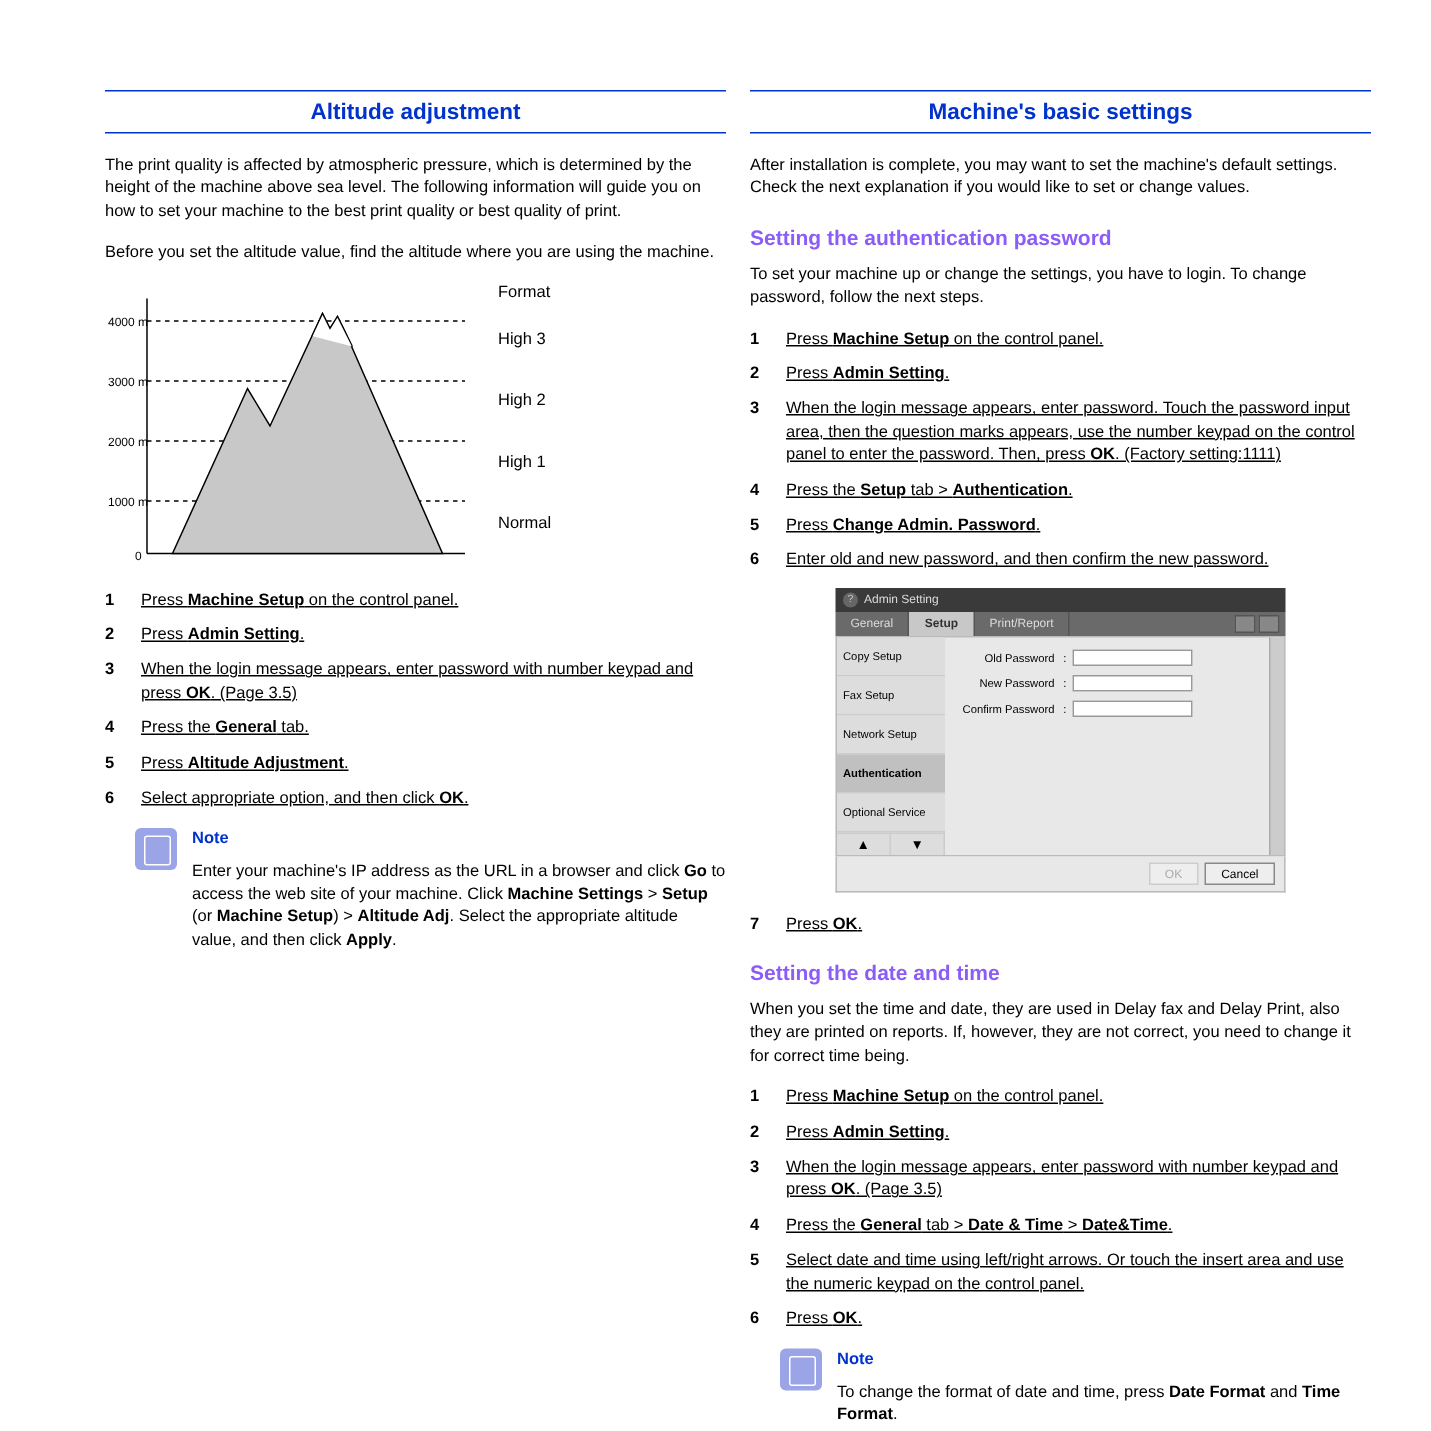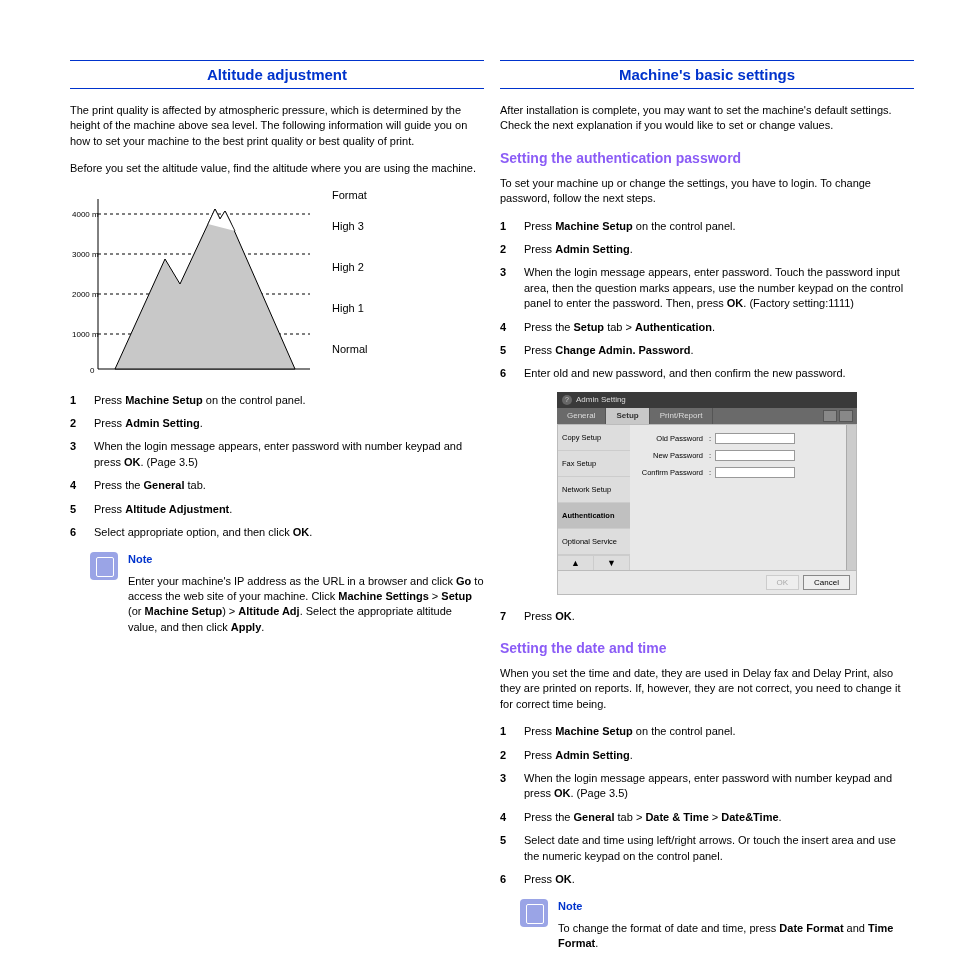--- a/index.html
+++ b/index.html
@@ -6,21 +6,21 @@
   body { font-family: Arial, Helvetica, sans-serif; background: #fff; width: 954px; margin: 0 auto; font-size: 11px; color: #000; }
   .page { padding: 60px 40px 20px 70px; }
   .columns { display: flex; gap: 16px; }
   .col { flex: 1; min-width: 0; }
   .section-title { color: #0033cc; font-size: 15px; font-weight: bold; text-align: center; border-top: 1.5px solid #0033cc; border-bottom: 1.5px solid #0033cc; padding: 5px 0; margin-bottom: 14px; }
   .subsection-title { color: #8b5cf6; font-size: 14px; font-weight: bold; margin: 16px 0 10px 0; }
   p { margin-bottom: 12px; line-height: 1.4; }
   .steps { margin-bottom: 10px; }
   .step { display: flex; margin-bottom: 8px; line-height: 1.4; }
   .step-num { font-weight: bold; width: 24px; flex-shrink: 0; }
-  .step-text { flex: 1; }
+  .step-text { flex: 1; text-decoration: underline; }
   .step-text b { font-weight: bold; }
   .diagram-wrap { display: flex; align-items: flex-start; margin: 8px 0 14px 0; }
   .diagram { position: relative; width: 250px; height: 190px; }
   .value-col { margin-left: 12px; font-size: 11px; line-height: 1.2; }
   .value-col .vlabel { margin-bottom: 28px; }
   .note-row { display: flex; align-items: flex-start; gap: 10px; margin-top: 12px; margin-left: 20px; }
   .note-icon { width: 28px; height: 28px; background: #9aa4e6; border-radius: 4px; flex-shrink:0; position:relative; }
   .note-icon::before{content:"";position:absolute;left:6px;top:5px;width:16px;height:18px;border:1.5px solid #fff;border-radius:2px;}
   .note-body { flex: 1; line-height: 1.4; }
   .note-title { color: #0033cc; font-weight: bold; margin-bottom: 6px; }

